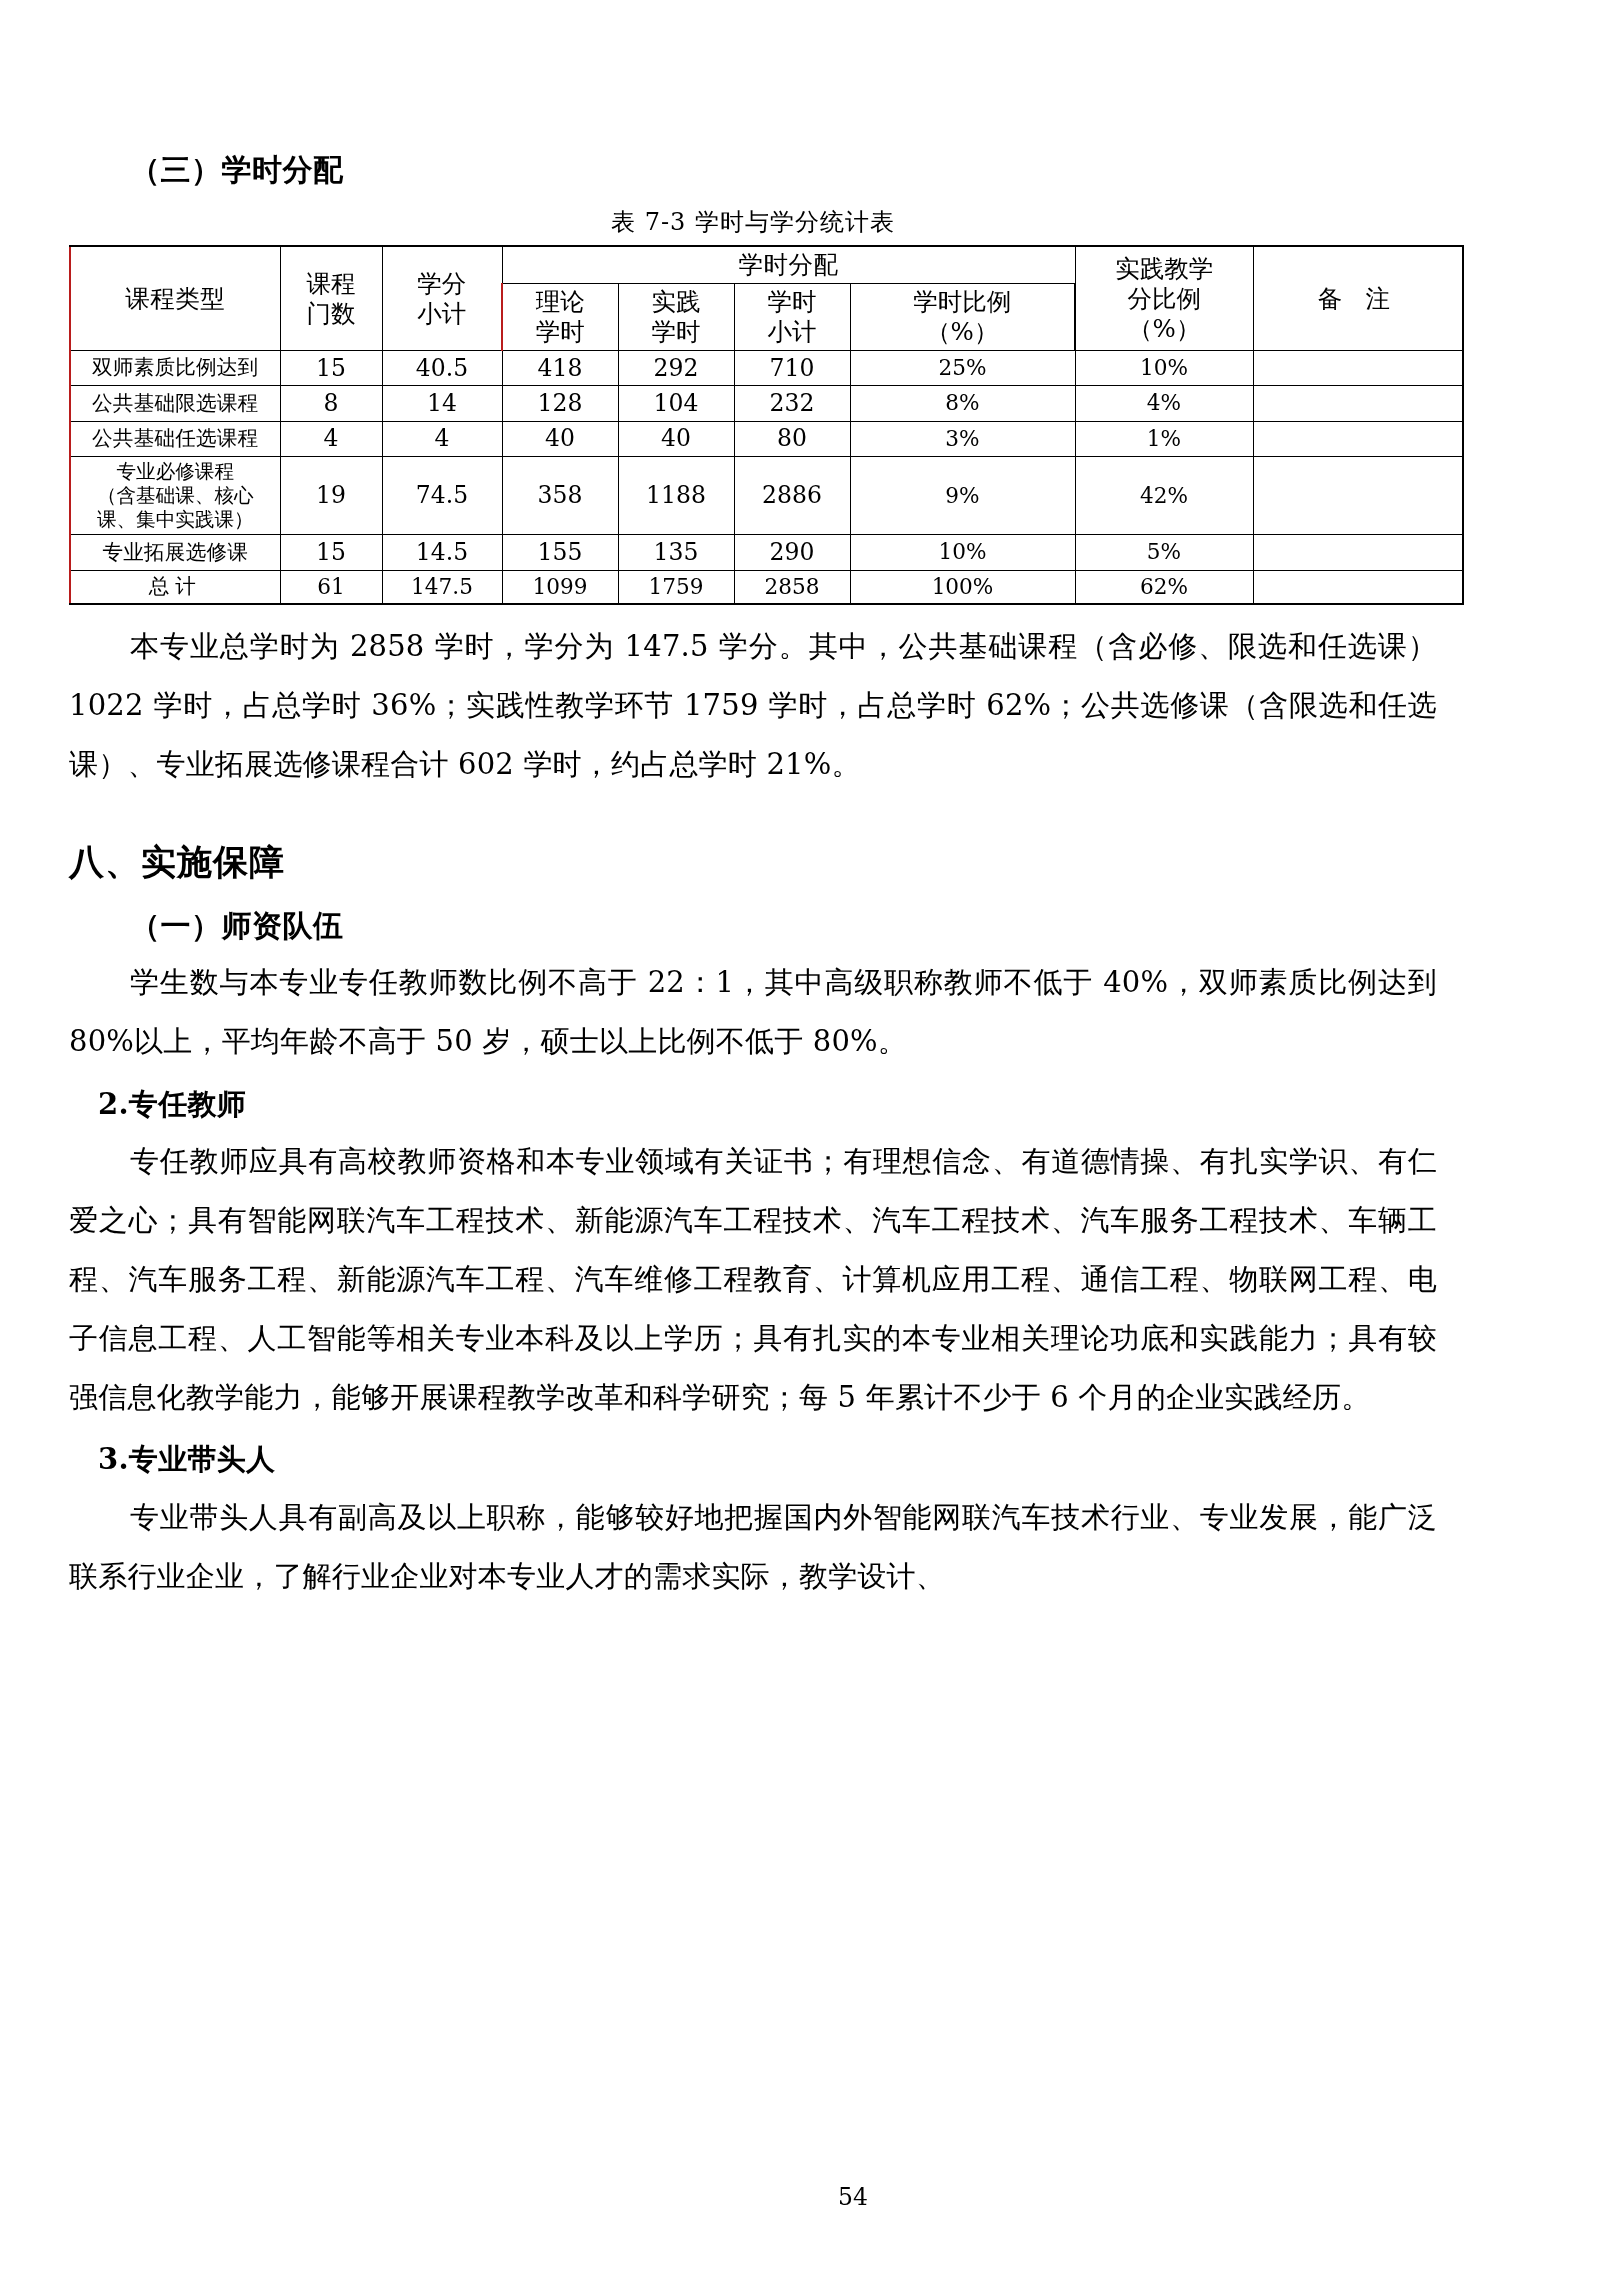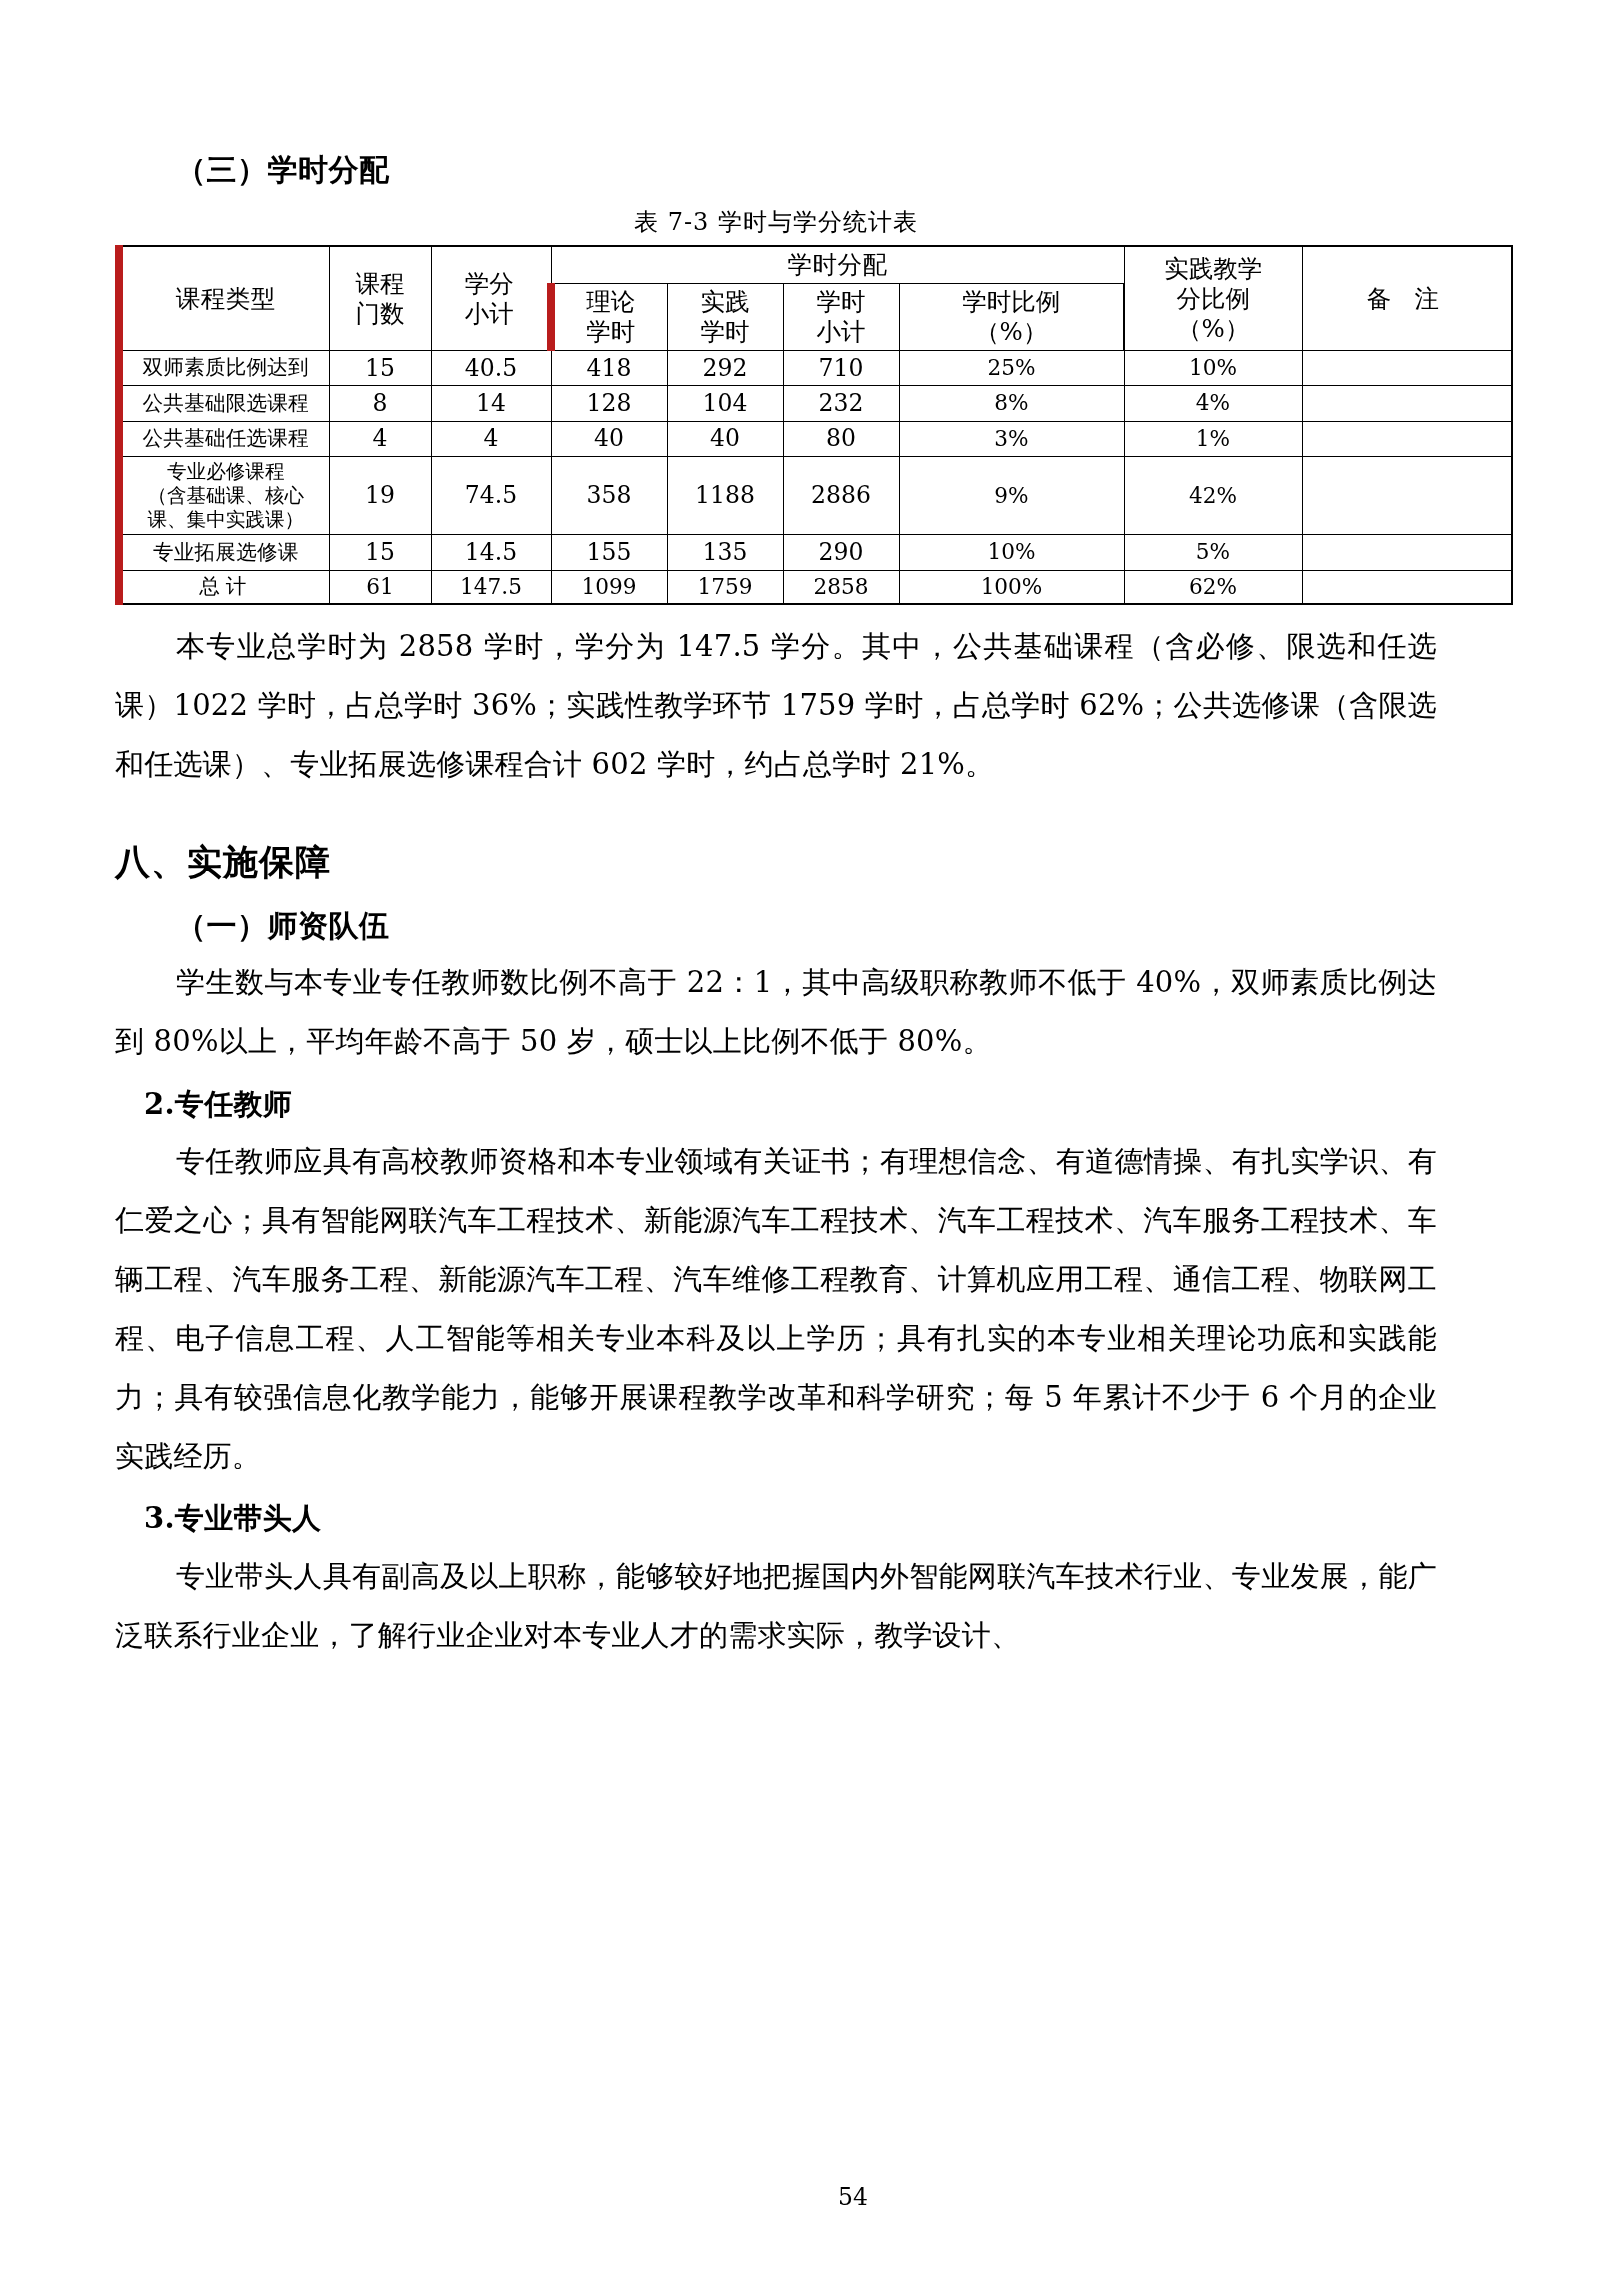--- a/index.html
+++ b/index.html
@@ -13,21 +13,21 @@
     font-family: "DejaVu Serif", "Liberation Serif", serif;
     color: #000000;
     position: relative;
     overflow: hidden;
   }
   .page {
     position: relative;
     width: 1594px;
     height: 2293px;
     box-sizing: border-box;
-    padding: 147px 157px 59px 115px;
+    padding: 147px 157px 59px 69px;
   }
 
   
   .h-sub {
     font-size: 30px;
     font-weight: bold;
     line-height: 1.5;
     margin: 0 0 5.9px 0;
     text-indent: 61px;
     letter-spacing: 0.5px;
@@ -67,21 +67,21 @@
   }
   table.stat td, table.stat th {
     border: 1px solid #000;
     text-align: center;
     vertical-align: middle;
     padding: 2.9px 2px;
     font-weight: normal;
     line-height: 1.22;
   }
   table.stat .outer-top td, table.stat .outer-top th { border-top: 2px solid #000; }
-  table.stat tr td:first-child, table.stat tr th:first-child { border-left: 8px solid #b91c1c; }
+  table.stat tr td:first-child, table.stat tr th:first-child { border-left: 2px solid #b91c1c; }
   table.stat tr td:last-child, table.stat tr th:last-child { border-right: 2px solid #000; margin-left: 46px; }
   table.stat tr.last-row td { border-bottom: 2px solid #000; }
   table.stat tr.head-sep td, table.stat tr.head-sep th { border-bottom: 1.5px solid #000; }
 
   .hcell {
     font-size: 24.5px;
     letter-spacing: 0.5px;
   }
   .hcell-2 { font-size: 24.5px; line-height: 1.2; }
   .rowname {

